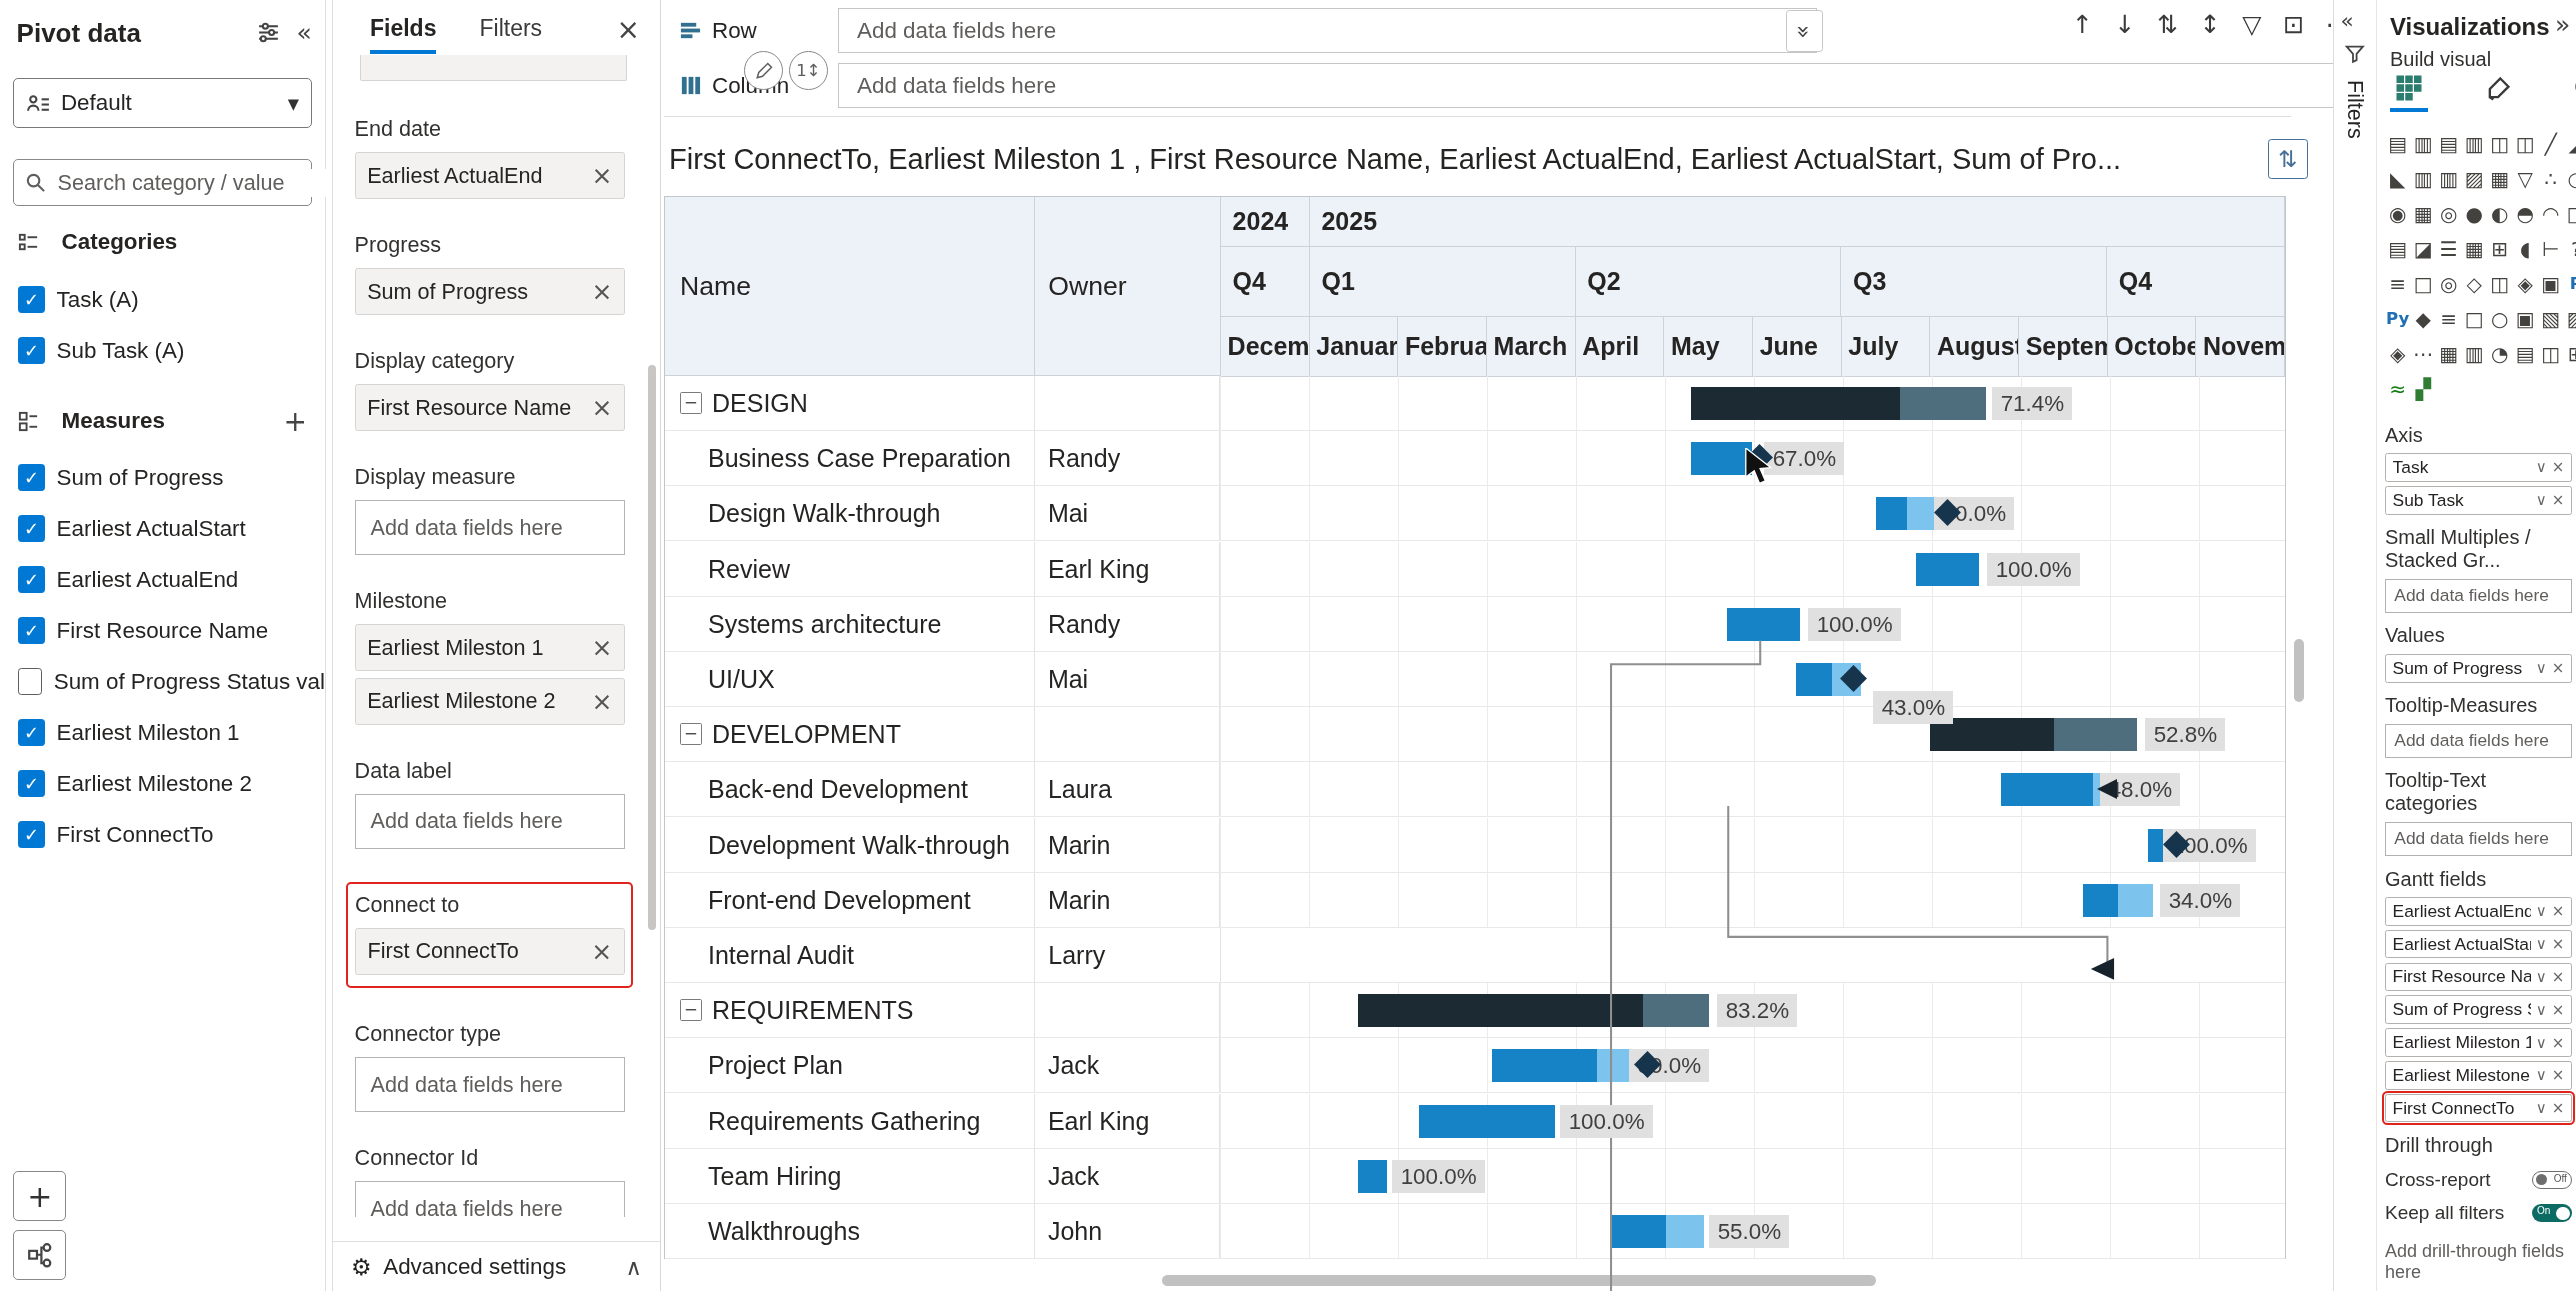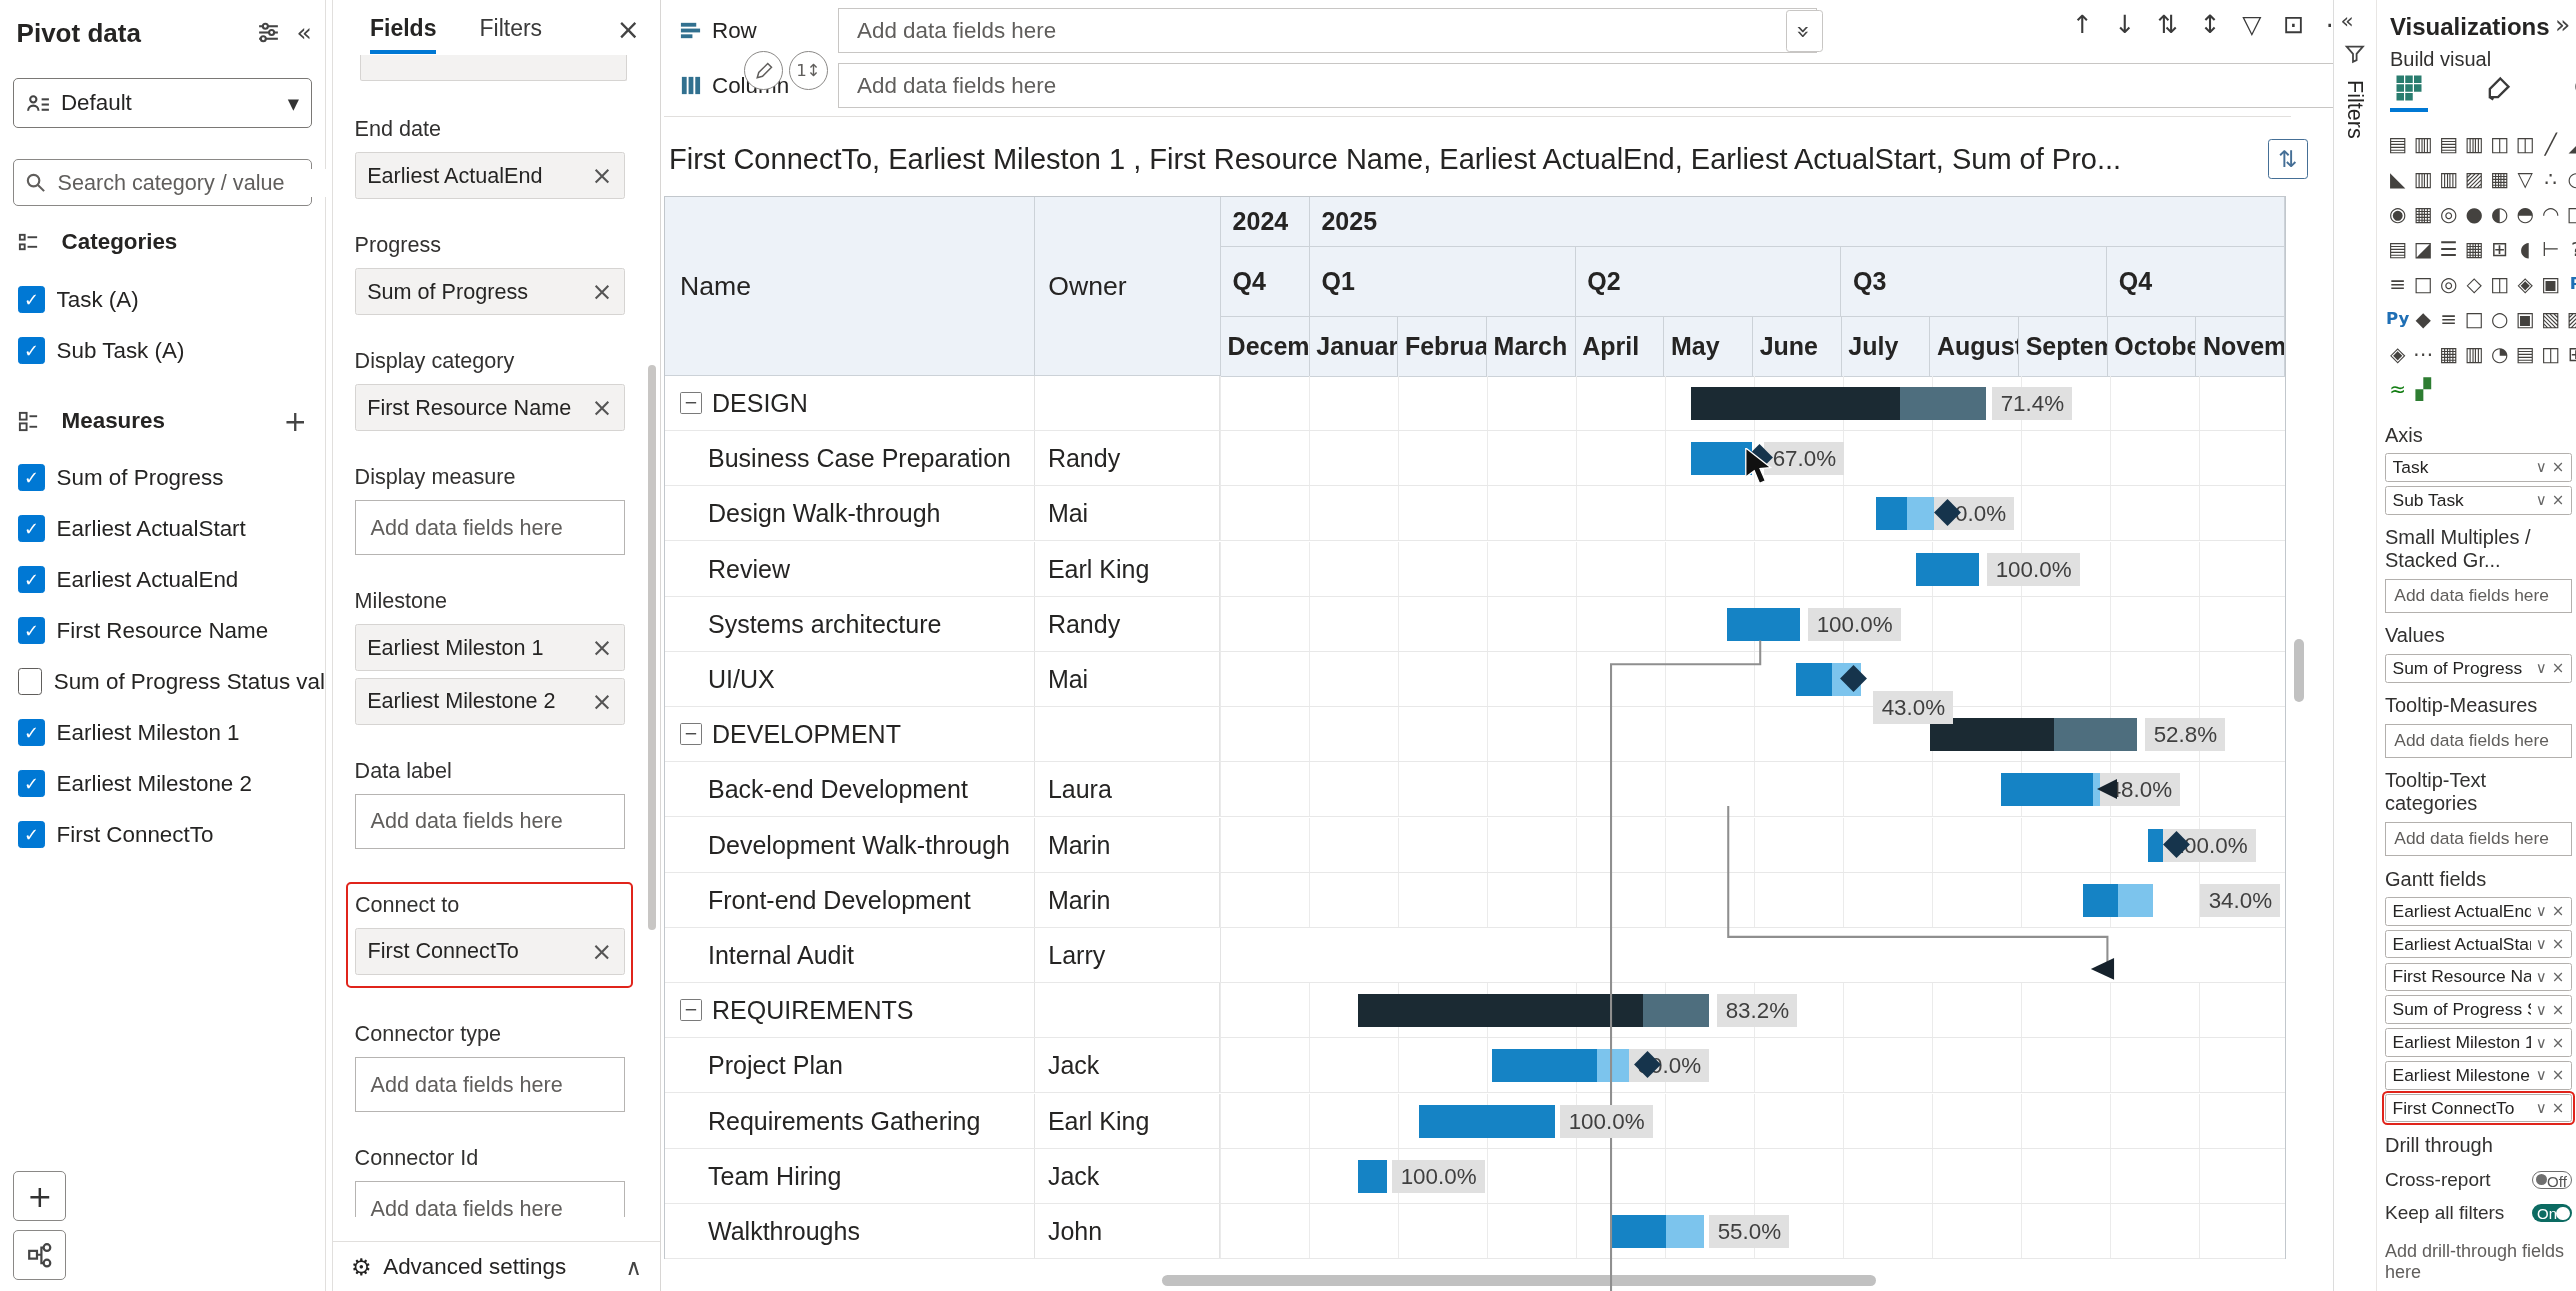--- a/index.html
+++ b/index.html
@@ -91,21 +91,21 @@
   .v-chip .v-chip-label{flex:1;font-size:17.4px;white-space:nowrap;overflow:hidden;}
   .v-chip .v-ctl{font-size:15px;color:#666;margin-left:5px;font-family:"DejaVu Sans",sans-serif;}
   .v-well{border:0.8px solid #b3b0ad;height:32px;display:flex;align-items:center;padding:0 8.3px;color:#605e5c;font-size:17.4px;background:#fff;white-space:nowrap;overflow:hidden;}
   .v-chip.hl{outline:2.5px solid #e0241b;outline-offset:1.7px;}
   .drill-row{display:flex;align-items:center;justify-content:space-between;height:33px;font-size:19px;color:#323130;}
   .toggle{position:relative;width:40px;height:18px;border-radius:9px;box-sizing:border-box;}
   .toggle.off{border:1.7px solid #6e6e6e;background:#fff;}
   .toggle.off .knob{position:absolute;left:2.5px;top:1.7px;width:11.6px;height:11.6px;border-radius:50%;background:#6e6e6e;}
   .toggle.on{background:#0c6b62;}
   .toggle.on .knob{position:absolute;right:2.5px;top:2.5px;width:13.3px;height:13.3px;border-radius:50%;background:#fff;}
-  .toggle .tstate{position:absolute;top:0.8px;font-size:15px;}
+  .toggle .tstate{position:absolute;top:0.8px;font-size:10px;}
   .toggle.off .tstate{right:4.2px;color:#555;}
   .toggle.on .tstate{left:5px;color:#fff;}
   .drill-footer{font-size:18px;color:#605e5c;margin-top:11.6px;}
   svg{display:block;}
 </style>
 </head>
 <body>
 
 <div id="app">
 
@@ -531,21 +531,21 @@
           <div class="g-row" style="top: 497px; height: 55px;">
             <div class="g-name" style="padding-left: 43px;">
               <span>Front-end Development</span>
             </div>
             <div class="g-owner">Marin</div>
             <div class="g-chart">
               <div class="bar" style="left: 863px; width: 70px;">
                 <div style="width: 35px; background: rgb(21, 131, 197);"></div>
                 <div style="width: 36px; background: rgb(124, 196, 237);"></div>
               </div>
-              <div class="bar-label" style="left: 980px; background: rgb(224, 224, 224);">34.0%</div>
+              <div class="bar-label" style="left: 940px; background: rgb(224, 224, 224);">34.0%</div>
             </div>
           </div>
           <div class="g-row" style="top: 552px; height: 55px;">
             <div class="g-name" style="padding-left: 43px;">
               <span>Internal Audit</span>
             </div>
             <div class="g-owner">Larry</div>
           </div>
           <div class="g-row" style="top: 607px; height: 55px;">
             <div class="g-name">

